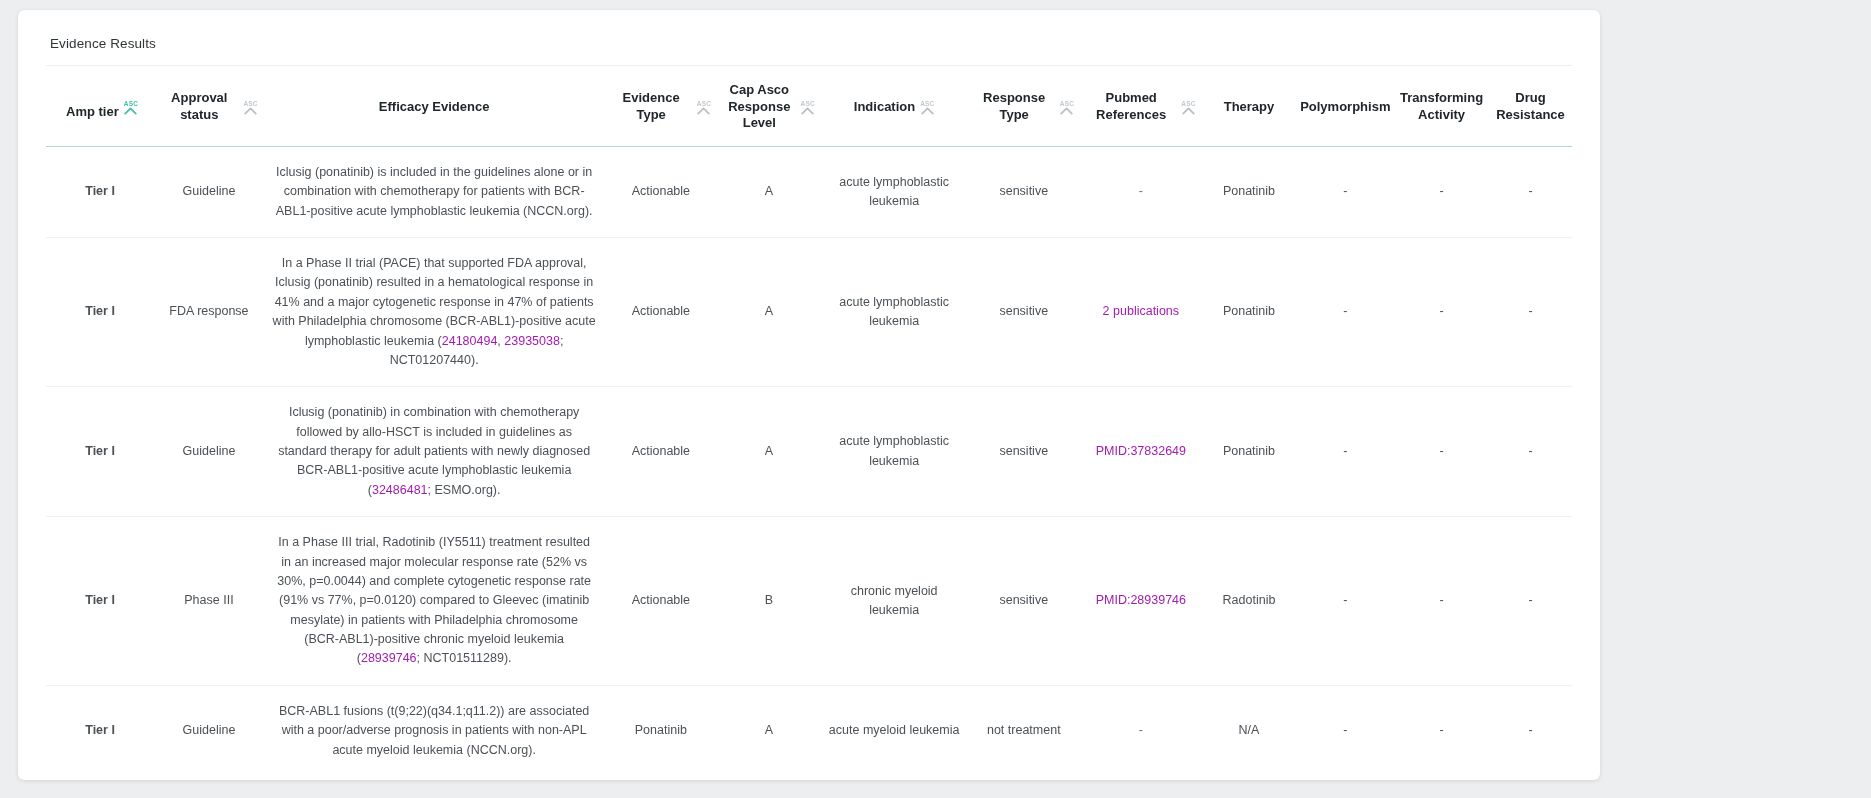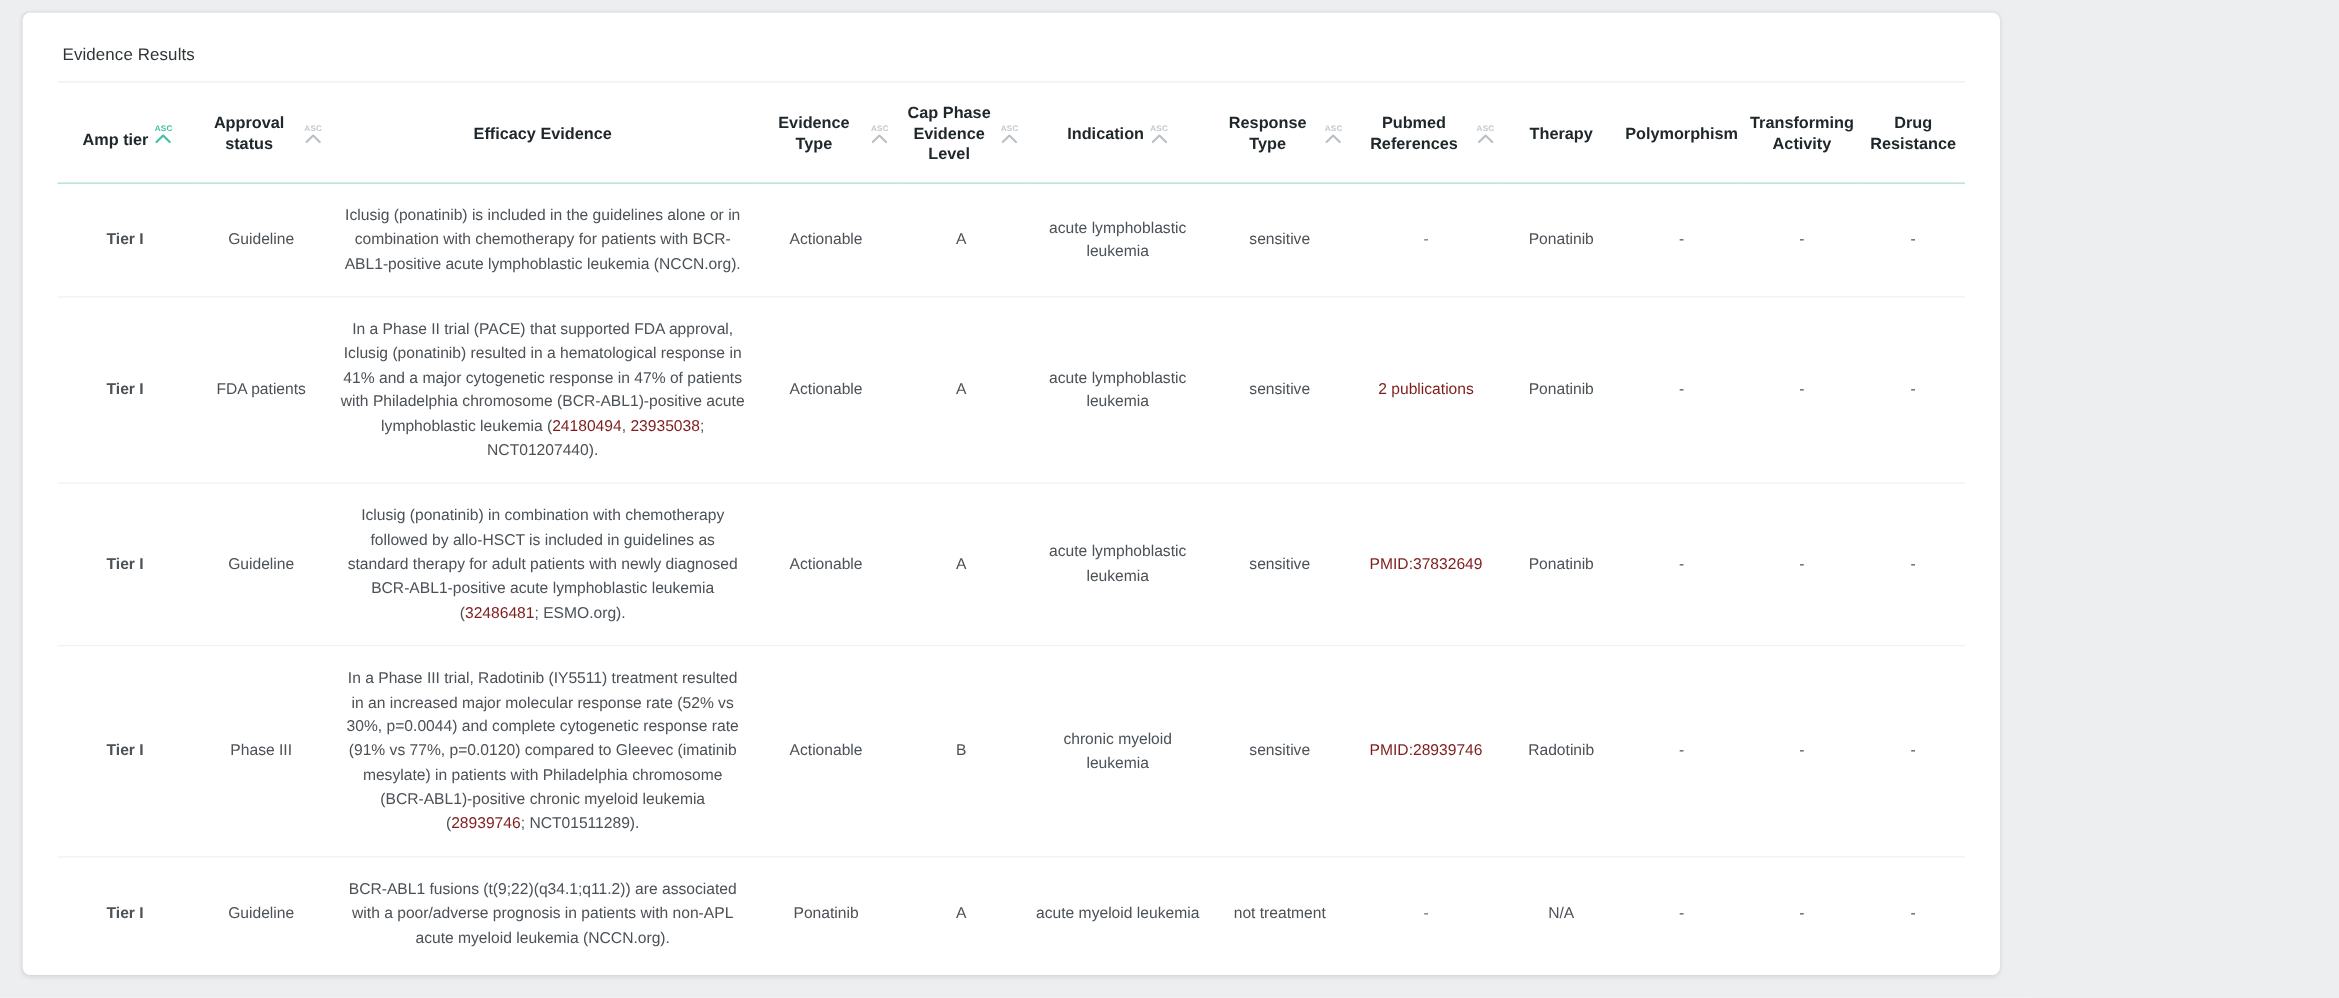--- a/index.html
+++ b/index.html
@@ -99,21 +99,21 @@
   }
   td.evidence-cell {
     text-align: left;
     color: #6a7074;
     line-height: 1.62;
     padding-left: 14px;
     padding-right: 20px;
     font-size: 12.3px;
   }
   .pmid-link {
-    color: #7f1d1d;
+    color: #a21caf;
     cursor: pointer;
     text-decoration: none;
   }
   td.pubmed-cell .pmid-link { font-size: 12.5px; }
   .dash { color: #6a7074; }
 
   
   col.c-tier       { width: 7.3%; }
   col.c-approval   { width: 7.4%; }
   col.c-evidence   { width: 23.0%; }
@@ -185,21 +185,21 @@
                 <span class="sort-icon">
                   <span class="asc-text">ASC</span>
                   <svg width="13" height="8" viewBox="0 0 13 8">
                     <path d="M1.2 6.6 L6.5 1.4 L11.8 6.6" fill="none" stroke="#b9bfc4" stroke-width="1.7" stroke-linecap="round" stroke-linejoin="round"></path>
                   </svg>
                 </span>
               </div>
             </th>
             <th>
               <div class="th-inner">
-                <span class="th-label">Cap Phase Evidence Level</span>
+                <span class="th-label">Cap Asco Response Level</span>
                 <span class="sort-icon">
                   <span class="asc-text">ASC</span>
                   <svg width="13" height="8" viewBox="0 0 13 8">
                     <path d="M1.2 6.6 L6.5 1.4 L11.8 6.6" fill="none" stroke="#b9bfc4" stroke-width="1.7" stroke-linecap="round" stroke-linejoin="round"></path>
                   </svg>
                 </span>
               </div>
             </th>
             <th>
               <div class="th-inner">
@@ -266,21 +266,21 @@
             <td>acute lymphoblastic leukemia</td>
             <td>sensitive</td>
             <td class="pubmed-cell"><span class="dash">-</span></td>
             <td>Ponatinib</td>
             <td>-</td>
             <td>-</td>
             <td>-</td>
           </tr>
           <tr class="data-row">
             <td class="tier-cell">Tier I</td>
-            <td>FDA patients</td>
+            <td>FDA response</td>
             <td class="evidence-cell"><span>In a Phase II trial (PACE) that supported FDA approval, Iclusig (ponatinib) resulted in a hematological response in 41% and a major cytogenetic response in 47% of patients with Philadelphia chromosome (BCR-ABL1)-positive acute lymphoblastic leukemia (</span><span class="pmid-link">24180494</span><span>, </span><span class="pmid-link">23935038</span><span>; NCT01207440).</span></td>
             <td>Actionable</td>
             <td>A</td>
             <td>acute lymphoblastic leukemia</td>
             <td>sensitive</td>
             <td class="pubmed-cell"><span class="pmid-link">2 publications</span></td>
             <td>Ponatinib</td>
             <td>-</td>
             <td>-</td>
             <td>-</td>

